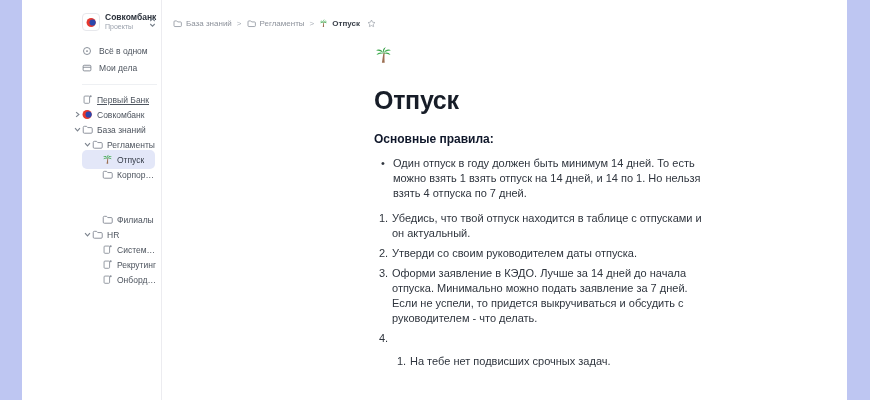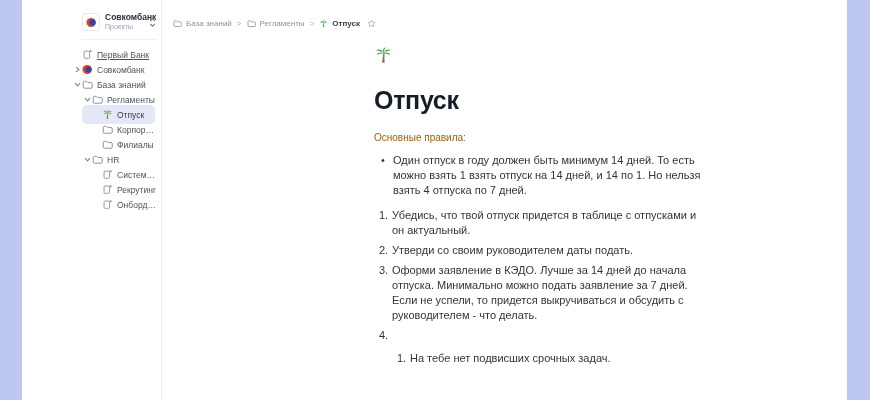--- a/index.html
+++ b/index.html
@@ -42,21 +42,21 @@
   .main{flex:1;min-width:0;position:relative;}
   .breadcrumb{display:flex;align-items:center;gap:5px;padding:19px 0 0 11px;font-size:8px;color:#8d929b;}
   .crumb{display:flex;align-items:center;gap:4px;}
   .crumb-sep{color:#aab0b8;font-size:8px;}
   .crumb.current .crumb-label{color:#3a404a;font-weight:bold;}
   .crumb-star{display:flex;align-items:center;margin-left:2px;color:#9aa0a8;}
 
   .doc{margin:18px 0 0 212px;width:334px;color:#2f353e;}
   .doc-emoji{height:20px;}
   .doc-title{font-size:25px;font-weight:bold;color:#171d28;margin:20px 0 0;letter-spacing:-0.3px;}
-  .doc h2{font-size:10px;font-weight:normal;color:#a16207;margin:17px 0 0;}
+  .doc h2{font-size:12px;font-weight:bold;color:#0f172a;margin:17px 0 0;}
   .blist{margin:10px 0 0;}
   .blist .li{display:flex;font-size:11px;line-height:15px;margin-bottom:5px;}
   .blist .marker{flex-shrink:0;text-align:left;}
   .bullets .marker{width:12px;padding-left:7px;box-sizing:content-box;}
   .numbers{margin-left:5px;}
   .numbers .marker{width:13px;}
   .sub-list{margin:8px 0 5px 23px;}
 </style>
 </head>
 <body>
@@ -79,20 +79,40 @@
         <span class="ws-sub">Проекты</span>
       </span>
       <span class="ws-collapse">
           <svg width="9" height="11" viewBox="0 0 12 14" fill="none" stroke="#7a828c" stroke-width="1.5">
             <path d="M3 5 L6 2 L9 5"></path>
             <path d="M3 9 L6 12 L9 9"></path>
           </svg>
         </span>
     </div>
 
+    <div class="quick-links">
+      <div class="qlink">
+        <span class="qicon">
+            <svg width="10" height="10" viewBox="0 0 16 16" fill="none" stroke="#7d848e" stroke-width="1.4">
+              <circle cx="8" cy="8" r="5.6"></circle>
+              <circle cx="8" cy="8" r="1.4" fill="#7d848e" stroke="none"></circle>
+            </svg>
+          </span>
+        <span>Всё в одном</span>
+      </div>
+      <div class="qlink">
+        <span class="qicon">
+            <svg width="10" height="10" viewBox="0 0 16 16" fill="none" stroke="#7d848e" stroke-width="1.4">
+              <rect x="1.8" y="3.6" width="12.4" height="9" rx="1.6"></rect>
+              <path d="M1.8 6.8 H14.2"></path>
+            </svg>
+          </span>
+        <span>Мои дела</span>
+      </div>
+    </div>
 
     <hr class="side-divider">
 
     <div>
         <div class="tree-row" style="padding-left: 0px; text-decoration: underline;">
           <span class="chev-slot"></span>
           <span class="tree-icon">
             <svg width="11" height="11" viewBox="0 0 16 16" fill="none" stroke="#8a909a" stroke-width="1.3">
               <rect x="3" y="3" width="8" height="10.5" rx="1.3"></rect>
               <circle cx="12.6" cy="3.4" r="1.5" fill="#8a909a" stroke="none"></circle>
@@ -156,21 +176,21 @@
         </div>
         <div class="tree-row" style="padding-left: 20px;">
           <span class="chev-slot"></span>
           <span class="tree-icon">
             <svg width="11" height="11" viewBox="0 0 16 16" fill="none" stroke="#8a909a" stroke-width="1.4">
               <path d="M1.8 5 a1.6 1.6 0 0 1 1.6-1.6 h3.2 l1.8 1.8 h4.9 a1.6 1.6 0 0 1 1.6 1.6 v5 a1.6 1.6 0 0 1 -1.6 1.6 H3.4 a1.6 1.6 0 0 1 -1.6 -1.6 Z"></path>
             </svg>
           </span>
           <span class="tree-label">Корпоративный с...</span>
         </div>
-        <div class="tree-row" style="padding-left: 20px;">
+        <div class="tree-row" style="padding-left: 20px; margin-top: 30px;">
           <span class="chev-slot"></span>
           <span class="tree-icon">
             <svg width="11" height="11" viewBox="0 0 16 16" fill="none" stroke="#8a909a" stroke-width="1.4">
               <path d="M1.8 5 a1.6 1.6 0 0 1 1.6-1.6 h3.2 l1.8 1.8 h4.9 a1.6 1.6 0 0 1 1.6 1.6 v5 a1.6 1.6 0 0 1 -1.6 1.6 H3.4 a1.6 1.6 0 0 1 -1.6 -1.6 Z"></path>
             </svg>
           </span>
           <span class="tree-label">Филиалы</span>
         </div>
         <div class="tree-row" style="padding-left: 10px; text-align: center;">
           <span class="chev-slot">
@@ -273,25 +293,25 @@
       <div class="blist bullets">
           <div class="li">
             <span class="marker">•</span>
             <span>Один отпуск в году должен быть минимум 14 дней. То есть можно взять 1 взять отпуск на 14 дней, и 14 по 1. Но нельзя взять 4 отпуска по 7 дней.</span>
           </div>
         </div>
 
       <div class="blist numbers">
           <div class="li">
             <span class="marker">1.</span>
-            <span>Убедись, что твой отпуск придется в таблице с отпусками и он актуальный.</span>
+            <span>Убедись, что твой отпуск находится в таблице с отпусками и он актуальный.</span>
           </div>
           <div class="li">
             <span class="marker">2.</span>
-            <span>Утверди со своим руководителем даты подать.</span>
+            <span>Утверди со своим руководителем даты отпуска.</span>
           </div>
           <div class="li">
             <span class="marker">3.</span>
             <span>Оформи заявление в КЭДО. Лучше за 14 дней до начала отпуска. Минимально можно подать заявление за 7 дней. Если не успели, то придется выкручиваться и обсудить с руководителем - что делать.</span>
           </div>
           <div class="li">
             <span class="marker">4.</span>
           </div>
         </div>
       <div class="blist numbers sub-list">

